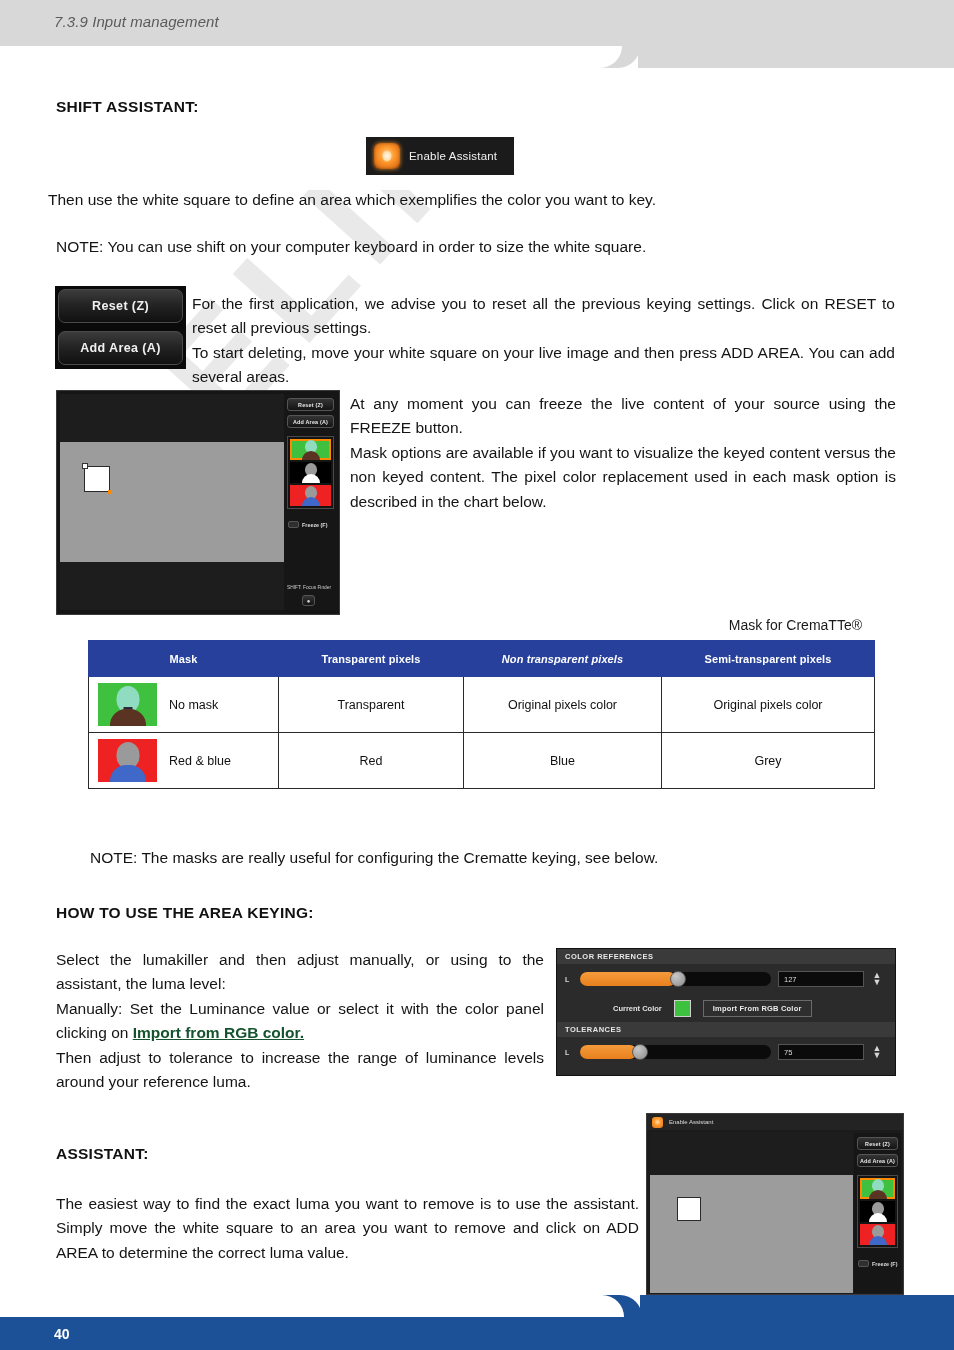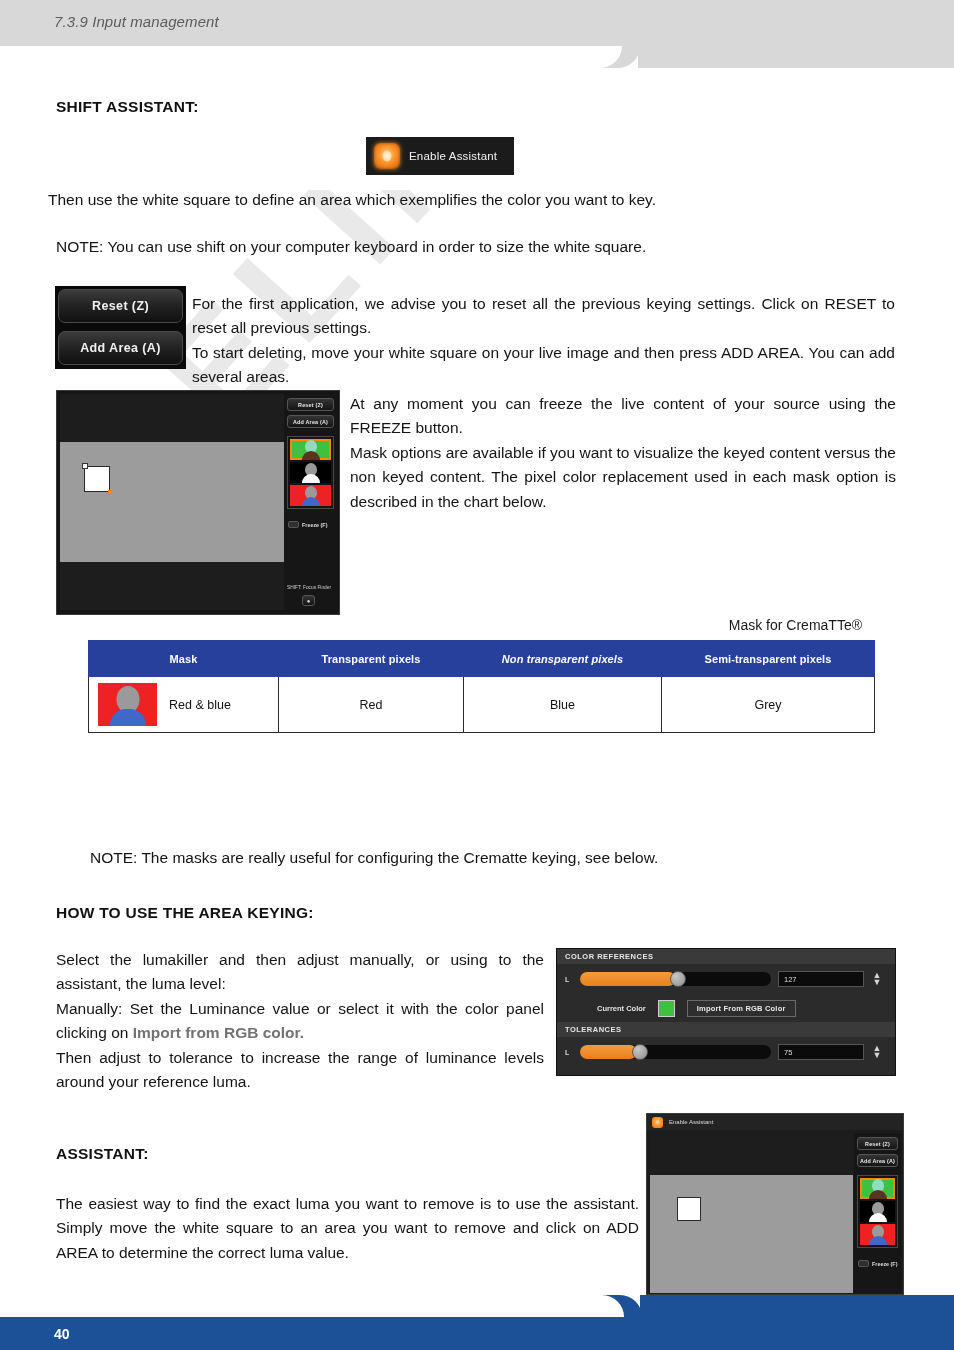--- a/index.html
+++ b/index.html
@@ -45,21 +45,21 @@
   .content{position:absolute;left:0;top:0;width:954px;height:1300px;z-index:3;}
 
   .h-sec{
     position:absolute;font-weight:bold;font-size:15.5px;letter-spacing:.25px;color:#111;
   }
   .para{
     position:absolute;font-size:15.5px;line-height:1.58;color:#141414;
   }
   .para b{font-weight:normal;}
   .just{text-align:justify;}
-  .blue-bold{color:#737373;font-weight:bold;}
+  .blue-bold{color:#14532d;font-weight:bold;text-decoration:underline;}
 
   
   .enable-assistant{
     position:absolute;left:366px;top:137px;width:148px;height:38px;
     background:#1b1b1b;display:flex;align-items:center;gap:9px;padding-left:8px;
     box-sizing:border-box;
   }
   .ea-icon{
     width:26px;height:26px;border-radius:6px;
     background:radial-gradient(circle at 50% 45%, #ffd9a8 0%, #ff9a2e 38%, #e8791a 70%, #a9500c 100%);
@@ -157,21 +157,21 @@
   .cr-row{display:flex;align-items:center;height:30px;padding:0 12px 0 8px;gap:7px;}
   .cr-l{color:#d8d8d8;font-size:7px;font-weight:bold;width:8px;}
   .sl-track{position:relative;height:14px;border-radius:7px;background:#0b0b0b;flex:1;}
   .sl-fill{position:absolute;left:0;top:0;height:14px;border-radius:7px;
            background:linear-gradient(180deg,#f59b3c,#e8801d);}
   .sl-knob{position:absolute;top:-1px;width:16px;height:16px;border-radius:50%;
            background:radial-gradient(circle at 35% 30%,#c8c8c8,#8d8d8d);border:1px solid #5a5a5a;box-sizing:border-box;}
   .sl-field{width:86px;height:16px;background:#0b0b0b;border:1px solid #555;box-sizing:border-box;
             color:#dcdcdc;font-size:7.5px;display:flex;align-items:center;padding-left:5px;}
   .sl-spin{width:12px;color:#d6d6d6;font-size:9px;line-height:7px;text-align:center;}
-  .cc-row{display:flex;align-items:center;height:28px;padding-left:40px;gap:12px;}
+  .cc-row{display:flex;align-items:center;height:28px;padding-left:56px;gap:12px;}
   .cc-lbl{color:#e2e2e2;font-size:7.5px;font-weight:bold;}
   .cc-swatch{width:17px;height:17px;background:#3ec13e;border:1px solid #cfcfcf;box-sizing:border-box;}
   .imp-btn{height:17px;padding:0 9px;background:#2e2e2e;border:1px solid #6a6a6a;box-sizing:border-box;
            color:#eaeaea;font-size:7.5px;font-weight:bold;display:flex;align-items:center;letter-spacing:.2px;}
 
   
   .shot2{position:absolute;left:646px;top:1113px;width:258px;height:182px;background:#1b1b1b;
          border:1px solid #3a3a3a;box-sizing:border-box;}
   .shot2 .titlebar{position:absolute;left:0;top:0;width:100%;height:16px;background:#232323;
                    display:flex;align-items:center;gap:6px;padding-left:5px;box-sizing:border-box;}
@@ -280,20 +280,35 @@
   <table class="masks">
     <thead>
       <tr>
         <th style="width:187px;">Mask</th>
         <th style="width:182px;">Transparent pixels</th>
         <th style="width:195px;font-style:italic;">Non transparent pixels</th>
         <th style="width:210px;">Semi-transparent pixels</th>
       </tr>
     </thead>
     <tbody>
+      <tr>
+        <td class="maskcell">
+          <div class="maskcell-inner">
+            <div class="tthumb" style="background:#3fc13f;">
+              <div class="tt-head" style="background:#8fdcc0;"></div>
+              <div class="tt-neck" style="background:#2a2a3a;"></div>
+              <div class="tt-body" style="background:#5a3322;"></div>
+            </div>
+            <span>No mask</span>
+          </div>
+        </td>
+        <td>Transparent</td>
+        <td>Original pixels color</td>
+        <td>Original pixels color</td>
+      </tr>
       <tr>
         <td class="maskcell">
           <div class="maskcell-inner">
             <div class="tthumb" style="background:#ee2222;">
               <div class="tt-head" style="background:#9a9a9a;"></div>
               <div class="tt-body" style="background:#3f68c8;"></div>
             </div>
             <span>Red &amp; blue</span>
           </div>
         </td>

